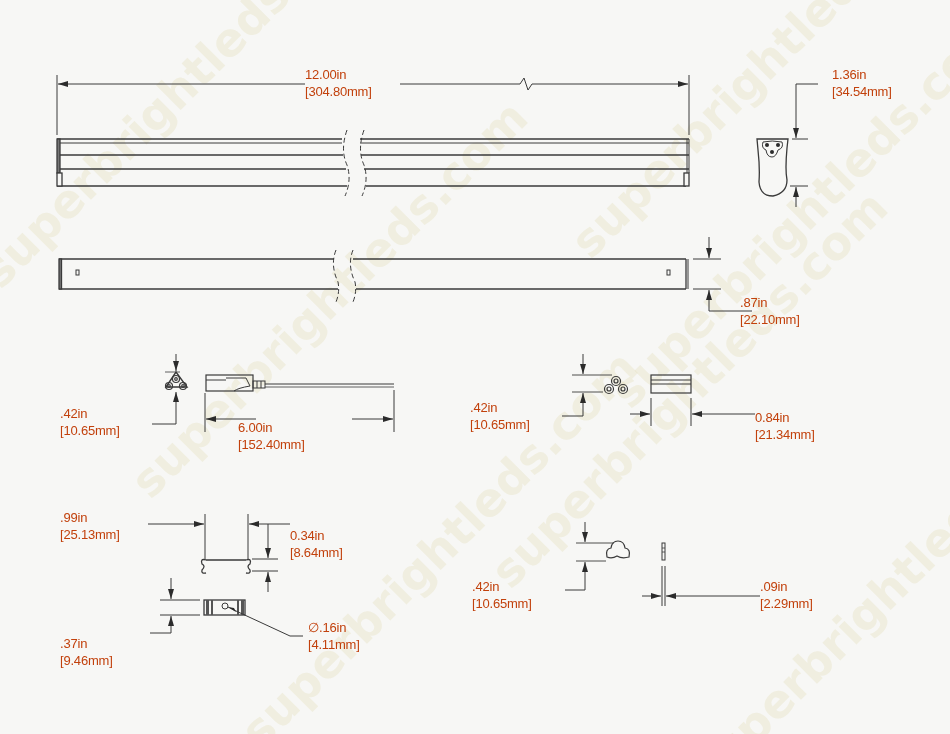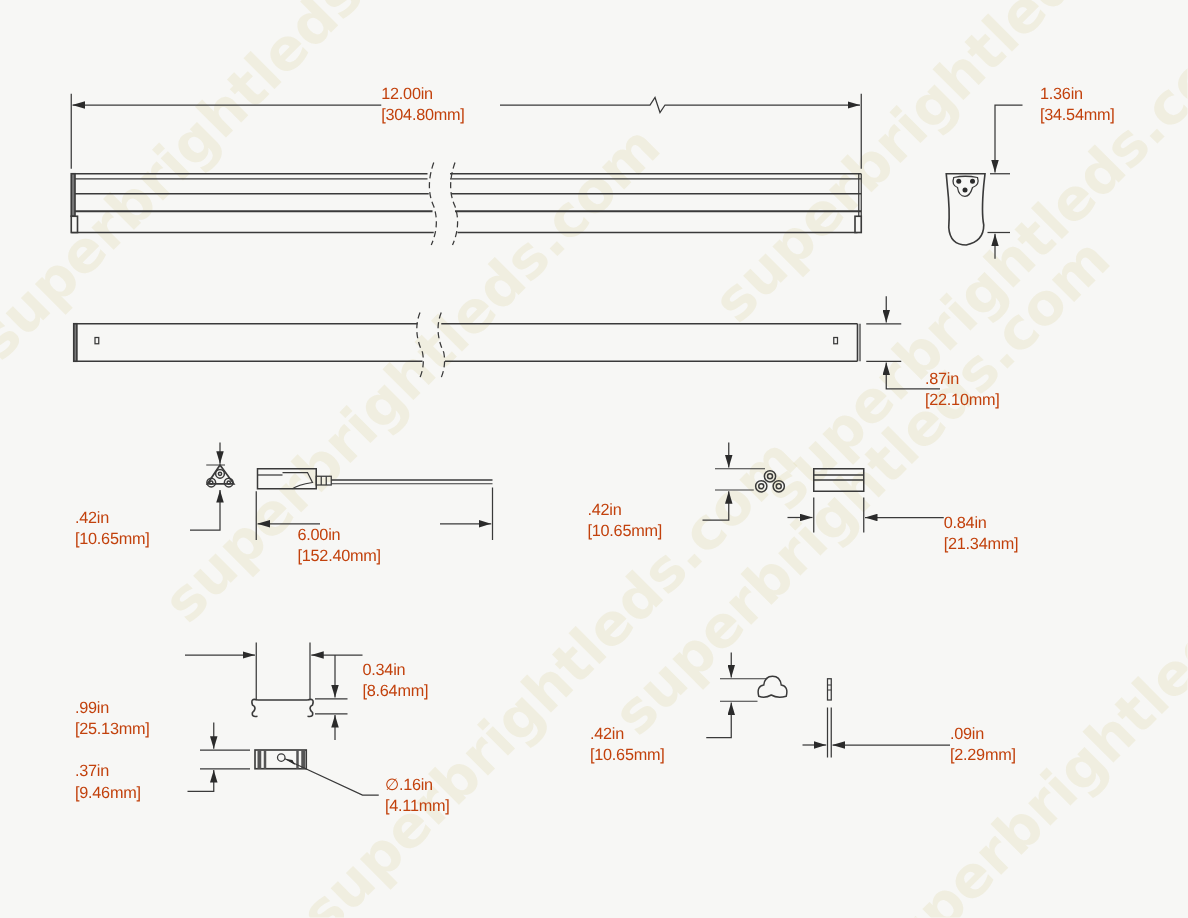--- a/index.html
+++ b/index.html
@@ -232,31 +232,31 @@
 <div class="lbl" style="left:470px; top:399px; width:90px;">
   <span>.42in</span>
   <span>[10.65mm]</span>
 </div>
 
 <div class="lbl" style="left:755px; top:409px; width:100px;">
   <span>0.84in</span>
   <span>[21.34mm]</span>
 </div>
 
-<div class="lbl" style="left:60px; top:509px; width:88px;margin-top:48px;">
+<div class="lbl" style="left:60px; top:509px; width:88px;">
   <span>.99in</span>
   <span>[25.13mm]</span>
 </div>
 
 <div class="lbl" style="left:290px; top:527px; width:86px;">
   <span>0.34in</span>
   <span>[8.64mm]</span>
 </div>
 
-<div class="lbl" style="left:60px; top:608px; width:90px;">
+<div class="lbl" style="left:60px; top:635px; width:90px;">
   <span>.37in</span>
   <span>[9.46mm]</span>
 </div>
 
 <div class="lbl" style="left:308px; top:619px; width:80px;">
   <span>∅.16in</span>
   <span>[4.11mm]</span>
 </div>
 
 <div class="lbl" style="left:472px; top:578px; width:90px;">

